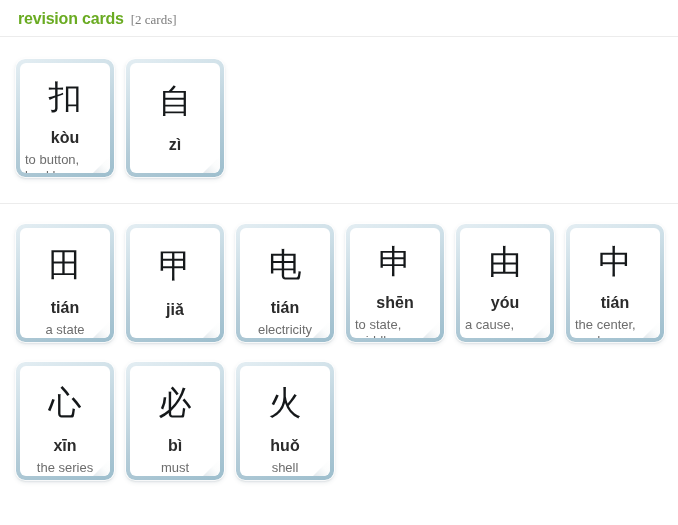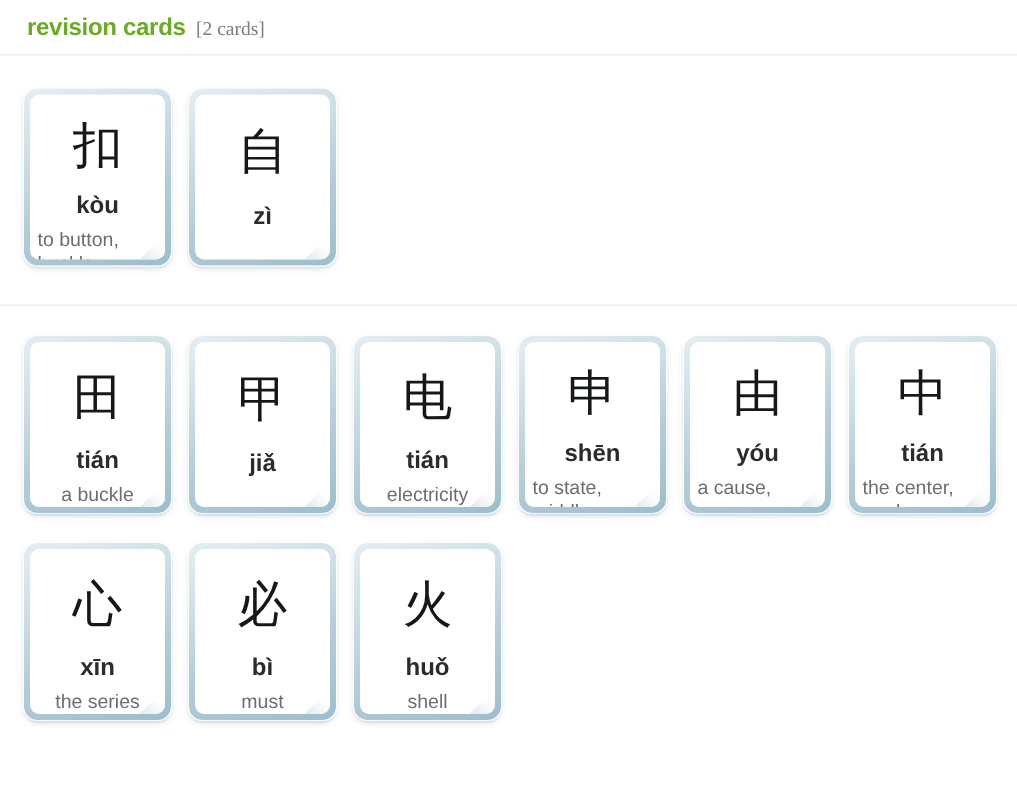--- a/index.html
+++ b/index.html
@@ -195,21 +195,21 @@
     <div class="section-rule"></div>
 
     <div class="sp-rule-cards-2"></div>
 
     <div class="card-row">
 
       <div class="card">
         <div class="card-inner">
           <div class="card-hanzi">田</div>
           <div class="card-pinyin">tián</div>
-          <div class="card-meaning">a buckle</div>
+          <div class="card-meaning">a state</div>
           <div class="card-fold"></div>
         </div>
       </div>
 
       <div class="card">
         <div class="card-inner">
           <div class="card-hanzi">甲</div>
           <div class="card-pinyin">jiǎ</div>
           <div class="card-fold"></div>
         </div>

